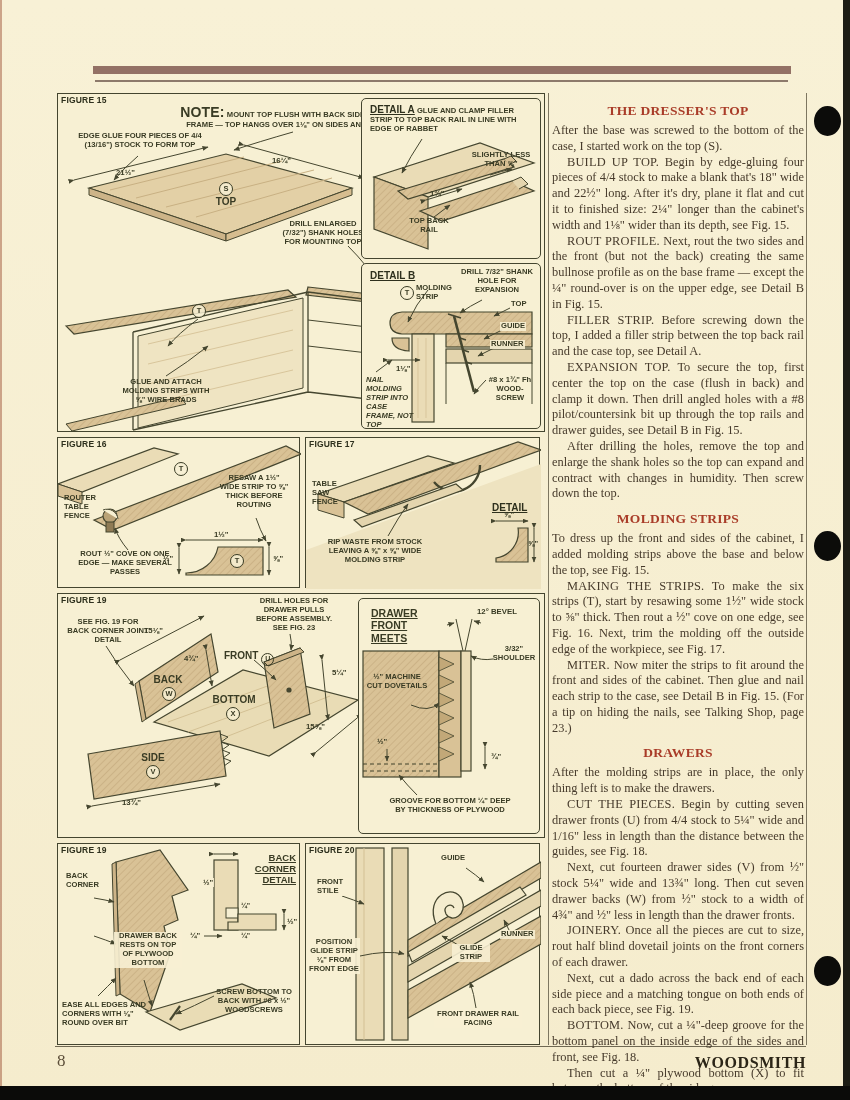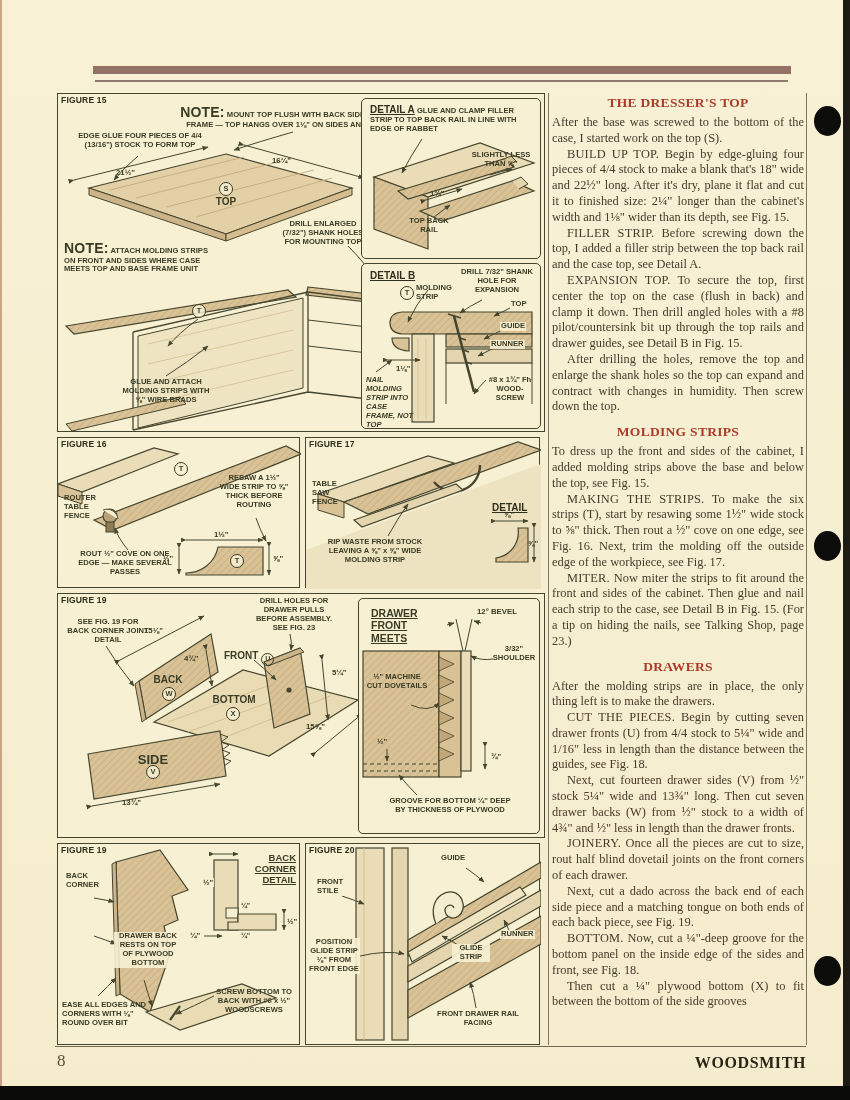--- a/index.html
+++ b/index.html
@@ -26,21 +26,21 @@
   
   .bar-thick{position:absolute;left:93px;top:66px;width:698px;height:8px;background:#937165}
   .bar-thin{position:absolute;left:95px;top:80px;width:693px;height:2px;background:#8d7a6b}
   .vrule{position:absolute;width:1.4px;background:#7d7660}
   .hrule{position:absolute;height:1.4px;background:#6f6852}
   
   #article{position:absolute;left:552px;top:95px;width:252px;
            font:12.4px/15.8px "Liberation Serif",serif;color:#463a2b;text-align:justify}
   #article h3{font:bold 13.5px "Liberation Serif",serif;color:#a93c28;text-align:center;
               margin:9px 0 4px;letter-spacing:.3px}
-  #article h3:first-child{margin-top:0}
+  #article h3:first-child{margin-top:8px}
   #article p{margin:0;text-indent:15px}
   #article p.ni{text-indent:0}
   .lead{font-weight:normal;letter-spacing:.2px}
   
   .pagenum{position:absolute;left:57px;top:1051px;font:17px "Liberation Serif",serif;color:#5c4e39}
   .brand{position:absolute;right:44px;top:1054px;font:bold 16px "Liberation Serif",serif;
          color:#2b2517;letter-spacing:.6px}
   
   .edge-right{position:absolute;left:843px;top:0;width:7px;height:1100px;background:#1c1c14}
   .edge-bottom{position:absolute;left:0;top:1086px;width:850px;height:14px;background:#0b0b09}
@@ -92,21 +92,20 @@
       <path d="M290,152 Q310,172 322,192" stroke="#45462f" stroke-width="1" fill="none" marker-end="url(#m15)"></path>
     </svg>
     <span class="figlab">FIGURE 15</span>
     <div class="lbl c" style="left:115px;top:10px;width:235px"><span class="nl">NOTE:</span> <span>MOUNT TOP FLUSH WITH BACK SIDE OF CASE FRAME — TOP HANGS OVER 1⅛" ON SIDES AND FRONT</span></div>
     <div class="lbl c" style="left:12px;top:38px;width:140px">EDGE GLUE FOUR PIECES OF 4/4 (13/16") STOCK TO FORM TOP</div>
     <span class="dim" style="left:58px;top:74px">21½"</span>
     <span class="dim" style="left:214px;top:62px">16¼"</span>
     <span class="pc" style="left:161px;top:88px">S</span>
     <div class="lbl c" style="left:148px;top:102px;width:40px;font-size:10px">TOP</div>
     <div class="lbl c" style="left:220px;top:126px;width:90px">DRILL ENLARGED (7/32") SHANK HOLES FOR MOUNTING TOP</div>
-    <div class="lbl" style="left:6px;top:146px;width:150px"><span class="nl">NOTE:</span> <span>ATTACH MOLDING STRIPS ON FRONT AND SIDES WHERE CASE MEETS TOP AND BASE FRAME UNIT</span></div>
     <span class="pc" style="left:134px;top:210px">T</span>
     <div class="lbl c" style="left:62px;top:284px;width:92px">GLUE AND ATTACH MOLDING STRIPS WITH ⅝" WIRE BRADS</div>
 
     <div class="rbox" style="left:303px;top:4px;width:180px;height:161px">
       <svg width="180" height="161" viewBox="0 0 180 161">
         <defs>
           <pattern id="pA" width="5" height="5" patternUnits="userSpaceOnUse" patternTransform="rotate(45)">
             <rect width="5" height="5" fill="#d9c296"></rect>
               <line x1="0" y1="0" x2="0" y2="5" stroke="#bda277" stroke-width="1"></line>
           </pattern>
@@ -276,21 +275,21 @@
     </svg>
     <span class="figlab">FIGURE 19</span>
     <div class="lbl c" style="left:8px;top:24px;width:84px">SEE FIG. 19 FOR BACK CORNER JOINT DETAIL</div>
     <div class="lbl c" style="left:192px;top:3px;width:88px">DRILL HOLES FOR DRAWER PULLS BEFORE ASSEMBLY. SEE FIG. 23</div>
     <span class="dim" style="left:86px;top:32px">15⅛"</span>
     <div class="lbl" style="left:166px;top:56px;width:70px;font-size:10px"><span>FRONT</span> <span class="pci">U</span></div>
     <div class="lbl c" style="left:88px;top:80px;width:44px;font-size:10px">BACK</div>
     <span class="pc" style="left:104px;top:93px">W</span>
     <div class="lbl c" style="left:150px;top:100px;width:52px;font-size:10px">BOTTOM</div>
     <span class="pc" style="left:168px;top:113px">X</span>
-    <div class="lbl c" style="left:78px;top:158px;width:34px;font-size:13px">SIDE</div>
+    <div class="lbl c" style="left:78px;top:158px;width:34px;font-size:10px">SIDE</div>
     <span class="pc" style="left:88px;top:171px">V</span>
     <span class="dim" style="left:126px;top:60px">4¾"</span>
     <span class="dim" style="left:274px;top:74px">5¼"</span>
     <span class="dim" style="left:248px;top:128px">15⅝"</span>
     <span class="dim" style="left:64px;top:204px">13¾"</span>
 
     <div class="rbox" style="left:300px;top:4px;width:182px;height:236px">
       <svg width="182" height="236" viewBox="0 0 182 236">
         <defs>
           <pattern id="pFD" width="5" height="5" patternUnits="userSpaceOnUse" patternTransform="rotate(45)">
@@ -399,20 +398,21 @@
     <span class="lbl bgc" style="left:194px;top:86px">RUNNER</span>
     <div class="lbl c bgc" style="left:2px;top:94px;width:50px">POSITION GLIDE STRIP ⅛" FROM FRONT EDGE</div>
     <div class="lbl c bgc" style="left:146px;top:100px;width:36px">GLIDE STRIP</div>
     <div class="lbl c bgc" style="left:128px;top:166px;width:86px">FRONT DRAWER RAIL FACING</div>
   </div>
 
   <div id="article">
     <h3>THE DRESSER'S TOP</h3>
     <p class="ni"><b class="lead"></b> <span>After the base was screwed to the bottom of the case, I started work on the top (S).</span></p>
     <p><b class="lead">BUILD UP TOP.</b> <span>Begin by edge-gluing four pieces of 4/4 stock to make a blank that's 18" wide and 22½" long. After it's dry, plane it flat and cut it to finished size: 2¼" longer than the cabinet's width and 1⅛" wider than its depth, see Fig. 15.</span></p>
+    <p><b class="lead">ROUT PROFILE.</b> <span>Next, rout the two sides and the front (but not the back) creating the same bullnose profile as on the base frame — except the ¼" round-over is on the upper edge, see Detail B in Fig. 15.</span></p>
     <p><b class="lead">FILLER STRIP.</b> <span>Before screwing down the top, I added a filler strip between the top back rail and the case top, see Detail A.</span></p>
     <p><b class="lead">EXPANSION TOP.</b> <span>To secure the top, first center the top on the case (flush in back) and clamp it down. Then drill angled holes with a #8 pilot/countersink bit up through the top rails and drawer guides, see Detail B in Fig. 15.</span></p>
     <p><b class="lead"></b> <span>After drilling the holes, remove the top and enlarge the shank holes so the top can expand and contract with changes in humidity. Then screw down the top.</span></p>
 
     <h3>MOLDING STRIPS</h3>
     <p class="ni"><b class="lead"></b> <span>To dress up the front and sides of the cabinet, I added molding strips above the base and below the top, see Fig. 15.</span></p>
     <p><b class="lead">MAKING THE STRIPS.</b> <span>To make the six strips (T), start by resawing some 1½" wide stock to ⅝" thick. Then rout a ½" cove on one edge, see Fig. 16. Next, trim the molding off the outside edge of the workpiece, see Fig. 17.</span></p>
     <p><b class="lead">MITER.</b> <span>Now miter the strips to fit around the front and sides of the cabinet. Then glue and nail each strip to the case, see Detail B in Fig. 15. (For a tip on hiding the nails, see Talking Shop, page 23.)</span></p>
 
     <h3>DRAWERS</h3>

